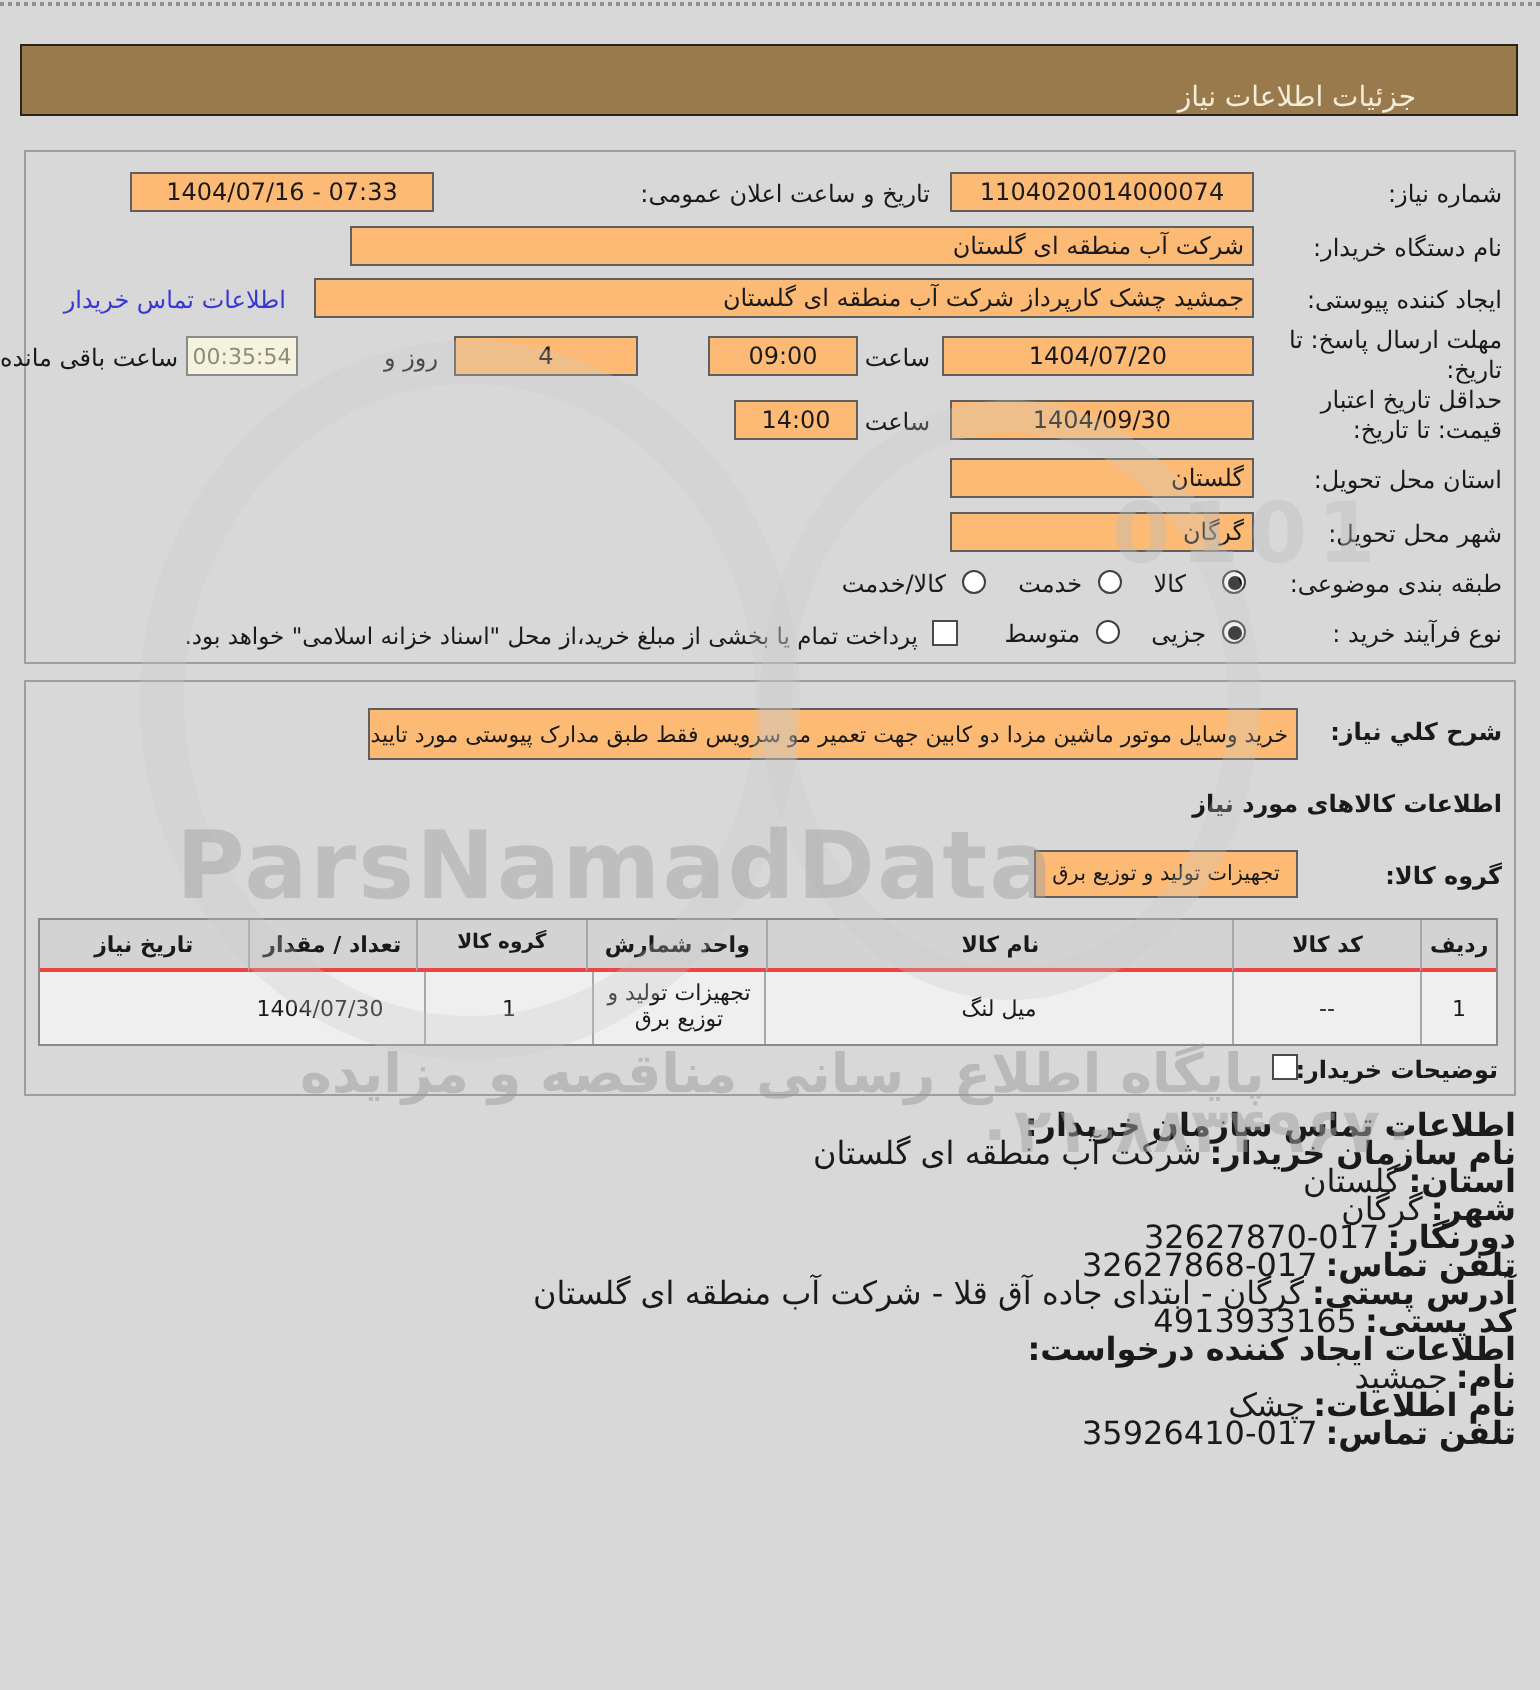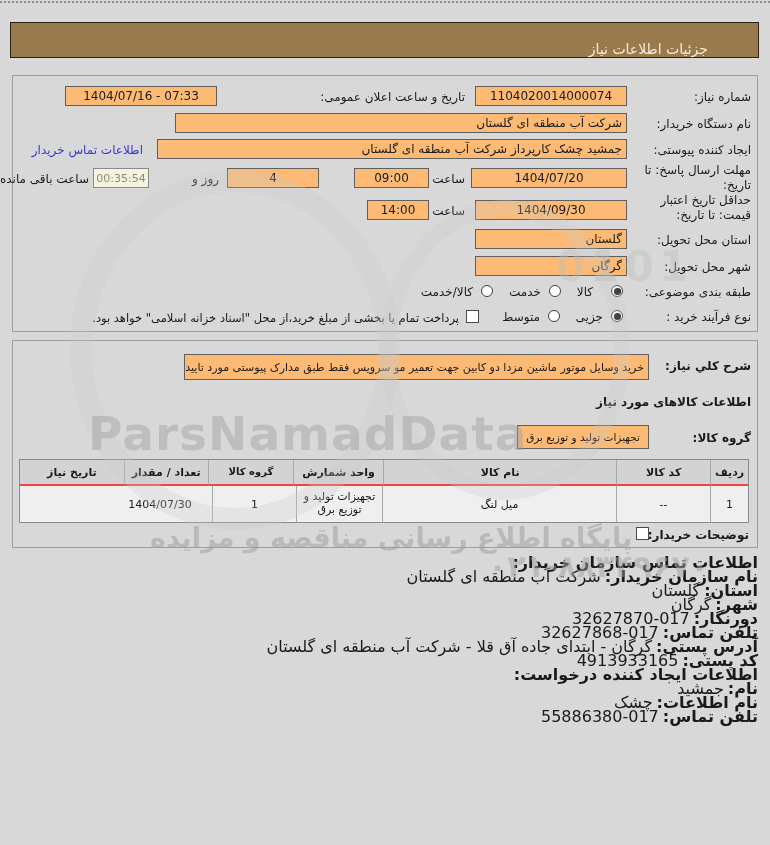--- a/index.html
+++ b/index.html
@@ -174,21 +174,21 @@
     <div class="cline"><span class="cl-label">نام سازمان خریدار:</span><span>شرکت آب منطقه ای گلستان</span></div>
     <div class="cline"><span class="cl-label">استان:</span><span>گلستان</span></div>
     <div class="cline"><span class="cl-label">شهر:</span><span>گرگان</span></div>
     <div class="cline"><span class="cl-label">دورنگار:</span><span dir="ltr">32627870-017</span></div>
     <div class="cline"><span class="cl-label">تلفن تماس:</span><span dir="ltr">32627868-017</span></div>
     <div class="cline"><span class="cl-label">آدرس پستی:</span><span>گرگان - ابتدای جاده آق قلا - شرکت آب منطقه ای گلستان</span></div>
     <div class="cline"><span class="cl-label">کد پستی:</span><span dir="ltr">4913933165</span></div>
     <div class="cline"><span class="cl-label">اطلاعات ایجاد کننده درخواست:</span><span></span></div>
     <div class="cline"><span class="cl-label">نام:</span><span>جمشید</span></div>
     <div class="cline"><span class="cl-label">نام اطلاعات:</span><span>چشک</span></div>
-    <div class="cline"><span class="cl-label">تلفن تماس:</span><span dir="ltr">55886380-017</span></div>
+    <div class="cline"><span class="cl-label">تلفن تماس:</span><span dir="ltr">35926410-017</span></div>
   </div>
 
   <div class="wm">
     <div class="wm-circle wm-c1"></div>
     <div class="wm-circle wm-c2"></div>
     <div class="wm-digits">0101</div>
     <div class="wm-brand">ParsNamadData</div>
     <div class="wm-tagline">پایگاه اطلاع رسانی مناقصه و مزایده</div>
     <div class="wm-phone">۰۲۱-۸۸۳۴۹۶۷۰</div>
   </div>

